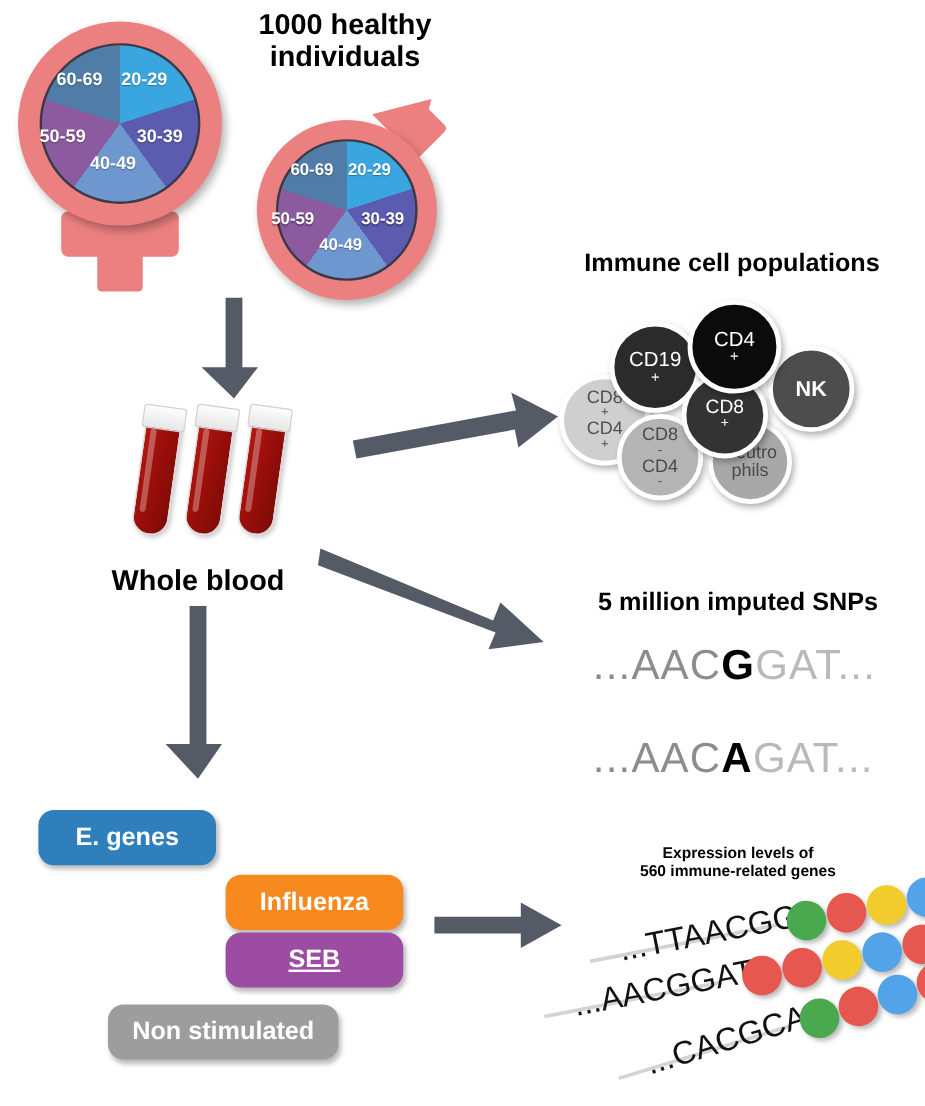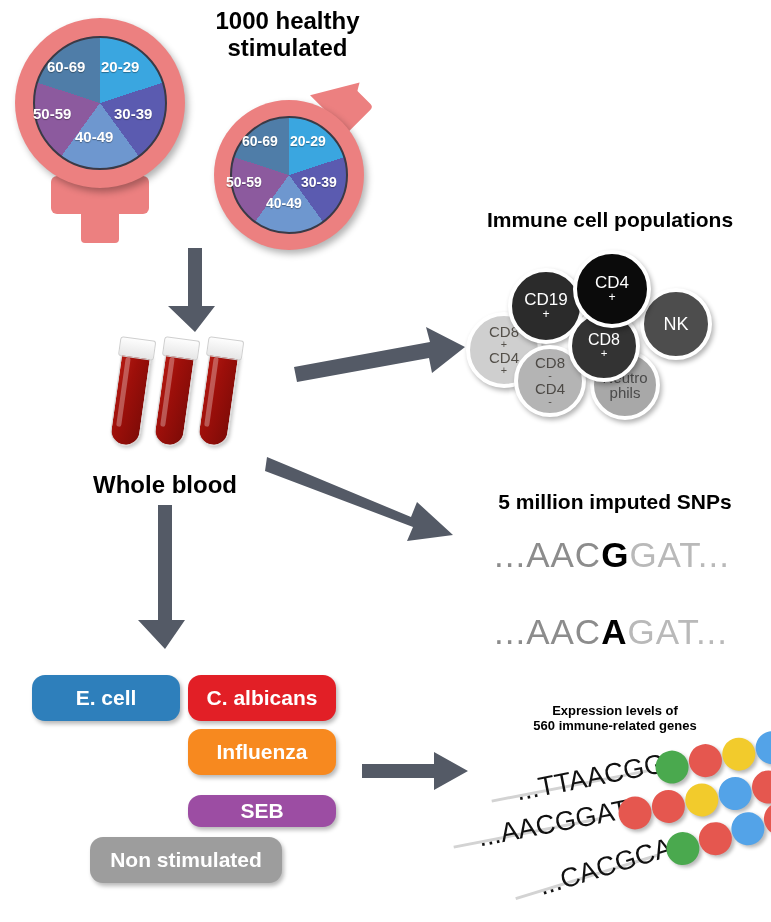--- a/index.html
+++ b/index.html
@@ -65,21 +65,21 @@
   .strand .seq{position:absolute;top:0;left:26px;font-size:27px;
         color:#111;white-space:nowrap;letter-spacing:0px;}
   .bead{position:absolute;width:33px;height:33px;border-radius:50%;
         box-shadow:2px 3px 4px rgba(0,0,0,.28);}
 </style>
 </head>
 <body>
 
 <div class="abs heading" style="left:175px;top:8px;width:225px;font-size:24px;text-align:center;">
   <div>1000 healthy</div>
-  <div>stimulated</div>
+  <div>individuals</div>
 </div>
 
 <div class="sym-wrap" style="left:8px;top:8px;width:190px;height:250px;">
 
   <div class="fstem" style="left:73px;top:125px;width:38px;height:110px;border-radius:4px;"></div>
   <div class="fstem" style="left:43px;top:168px;width:98px;height:38px;border-radius:6px;"></div>
   <div class="ring" style="left:7px;top:10px;width:170px;height:170px;"></div>
   <div class="pie" style="left: 25px; top: 28px; width: 134px; height: 134px; background: conic-gradient(rgb(58, 166, 224) 0%, rgb(58, 166, 224) 20%, rgb(91, 91, 176) 20%, rgb(91, 91, 176) 40%, rgb(110, 151, 207) 40%, rgb(110, 151, 207) 60%, rgb(140, 90, 158) 60%, rgb(140, 90, 158) 80%, rgb(79, 125, 168) 80%, rgb(79, 125, 168) 100%);"></div>
 
   <div class="pielabel" style="left:39px;top:50px;font-size:15px;">60-69</div>
@@ -151,21 +151,21 @@
       </span>
   </div>
 
   <div class="cell" style="left:115px;top:10px;width:78px;height:78px;background:#0b0b0b;color:#fff;font-size:17px;z-index:5;">
     <span>
         <span>CD4</span>
         <span class="sup">+</span>
       </span>
   </div>
 
-  <div class="cell" style="left:182px;top:48px;width:72px;height:72px;background:#4d4d4d;color:#fff;font-size:18px;z-index:2;">
+  <div class="cell" style="left:182px;top:48px;width:72px;height:72px;background:#4d4d4d;color:#fff;font-size:18px;z-index:2;font-weight:bold;">
     <span>NK</span>
   </div>
 
   <div class="cell" style="left:8px;top:72px;width:76px;height:76px;background:#cfcfcf;color:#54504a;font-size:15px;z-index:1;">
     <span>
       <span>
           <span>CD8</span>
           <span class="sup">+</span>
         </span>
       <span>
@@ -207,24 +207,23 @@
 <div class="abs heading" style="left:470px;top:490px;width:290px;font-size:21px;">5 million imputed SNPs</div>
 
 <div class="snpline" style="left:494px;top:535px;">
   <span class="dim2">...AAC</span><span class="hi">G</span><span class="dim">GAT...</span>
 </div>
 <div class="snpline" style="left:494px;top:576px;margin-top:36px;">
   <span class="dim2">...AAC</span><span class="hi">A</span><span class="dim">GAT...</span>
 </div>
 
 <div class="abs" style="left:32px;top:675px;width:320px;height:220px;">
-  <div class="stim" style="left:0px;top:0px;width:148px;height:46px;background:#2e7fbb;">E. cell</div>
-  <div class="stim" style="left:156px;top:0px;width:148px;height:46px;background:#e21f26;">C. albicans</div>
+  <div class="stim" style="left:0px;top:0px;width:148px;height:46px;background:#2e7fbb;">E. genes</div>
   <div class="stim" style="left:156px;top:54px;width:148px;height:46px;background:#f7891f;">Influenza</div>
-  <div class="stim" style="left:156px;top:120px;width:148px;height:32px;background:#9c4da3;">SEB</div>
+  <div class="stim" style="left:156px;top:102px;width:148px;height:46px;background:#9c4da3;text-decoration:underline;">SEB</div>
   <div class="stim" style="left:58px;top:162px;width:192px;height:46px;background:#9d9d9d;">Non stimulated</div>
 </div>
 
 <svg class="arrowc" style="left:360px;top:750px;" width="110" height="44" viewBox="0 0 110 44">
   <path d="M2 14 h72 V2 L108 21 L74 40 V28 H2 z" fill="#545a66"></path>
 </svg>
 
 <div class="abs heading" style="left:460px;top:704px;width:310px;font-size:13px;">
   <div>Expression levels of</div>
   <div>560 immune-related genes</div>

